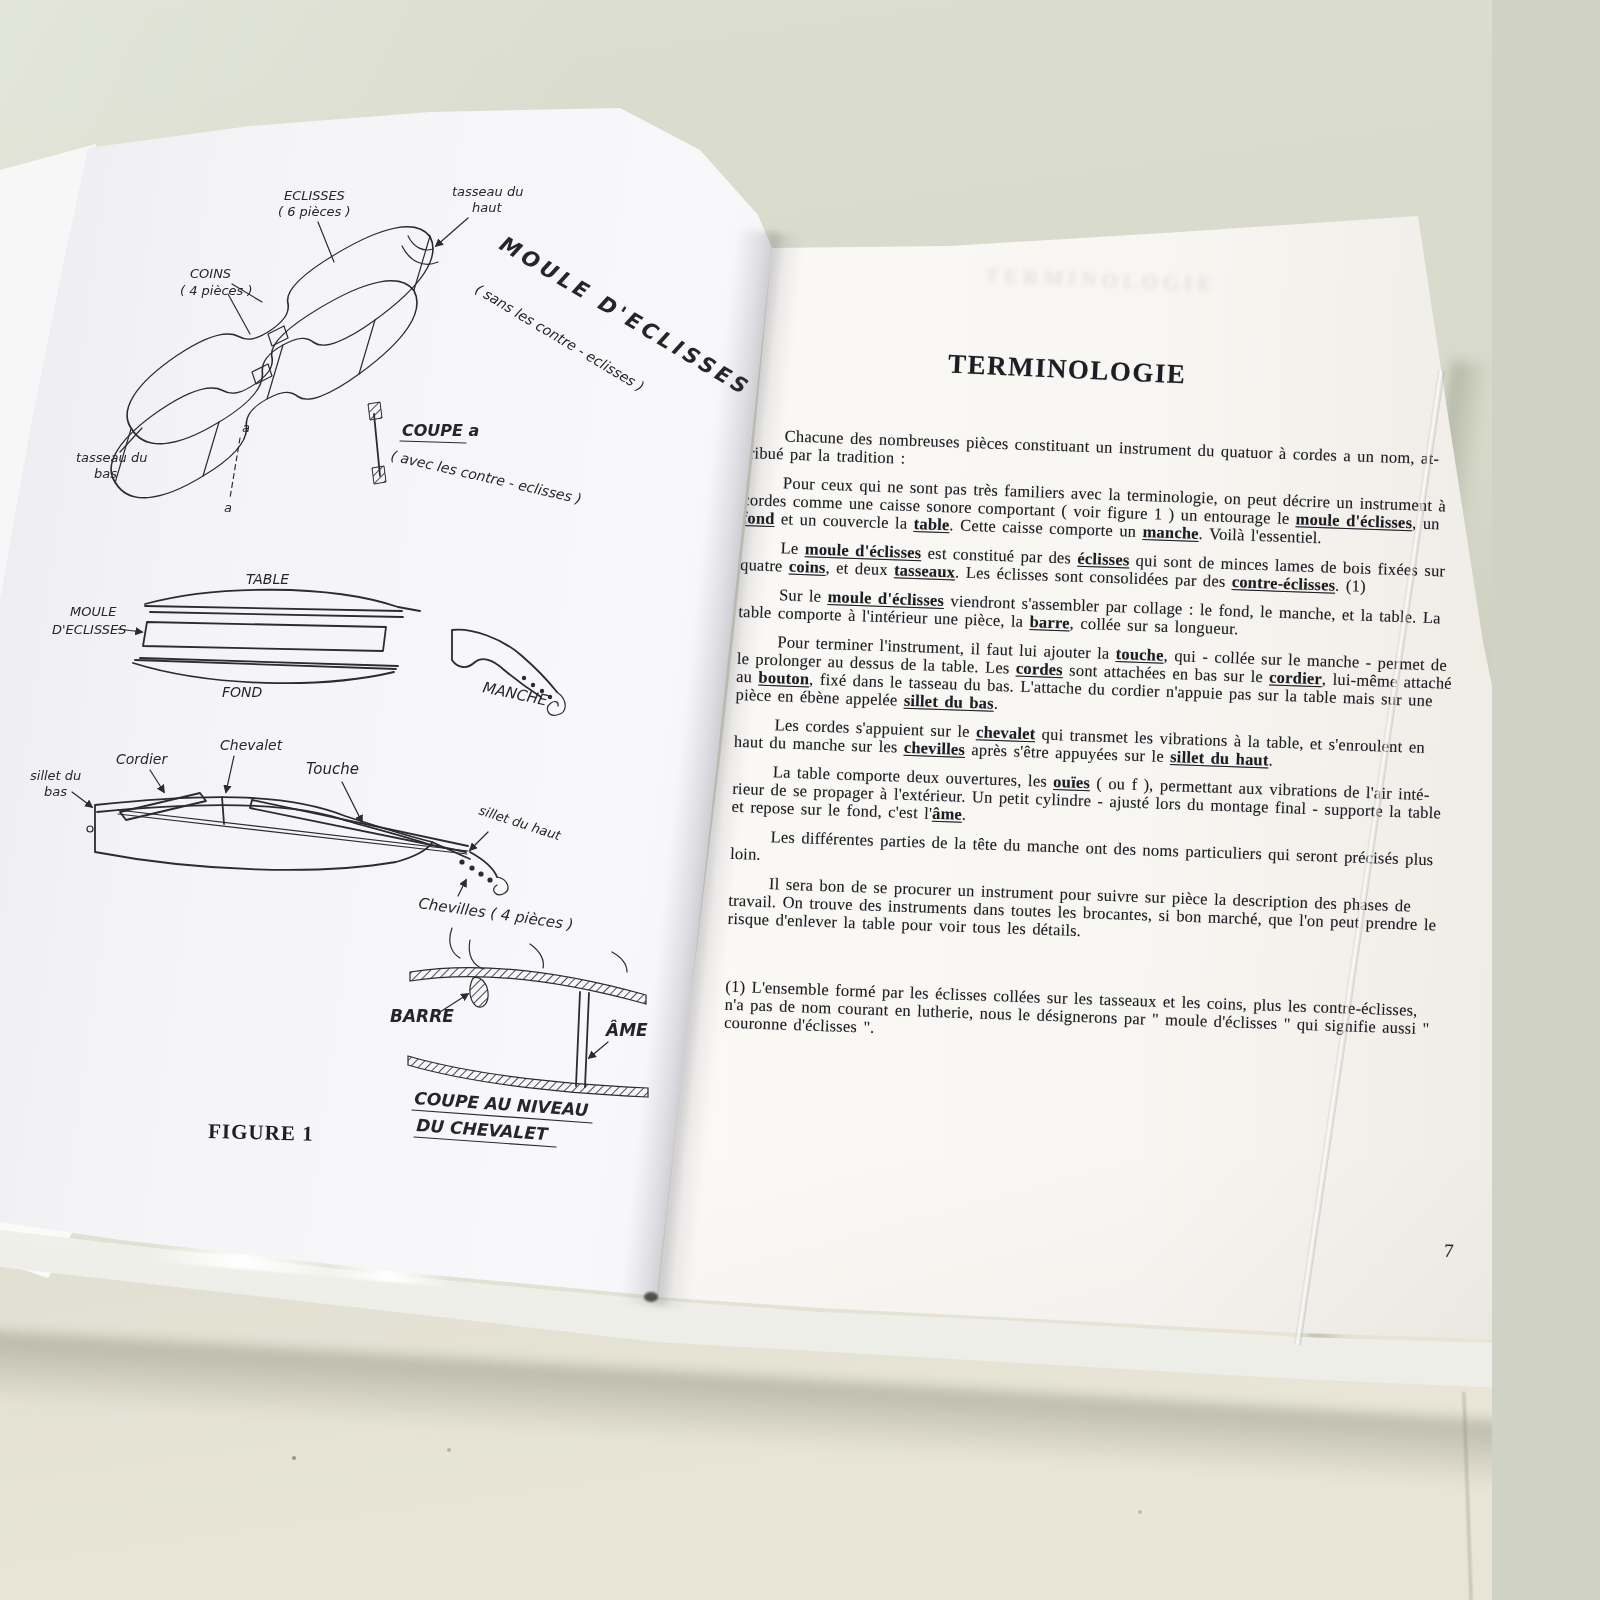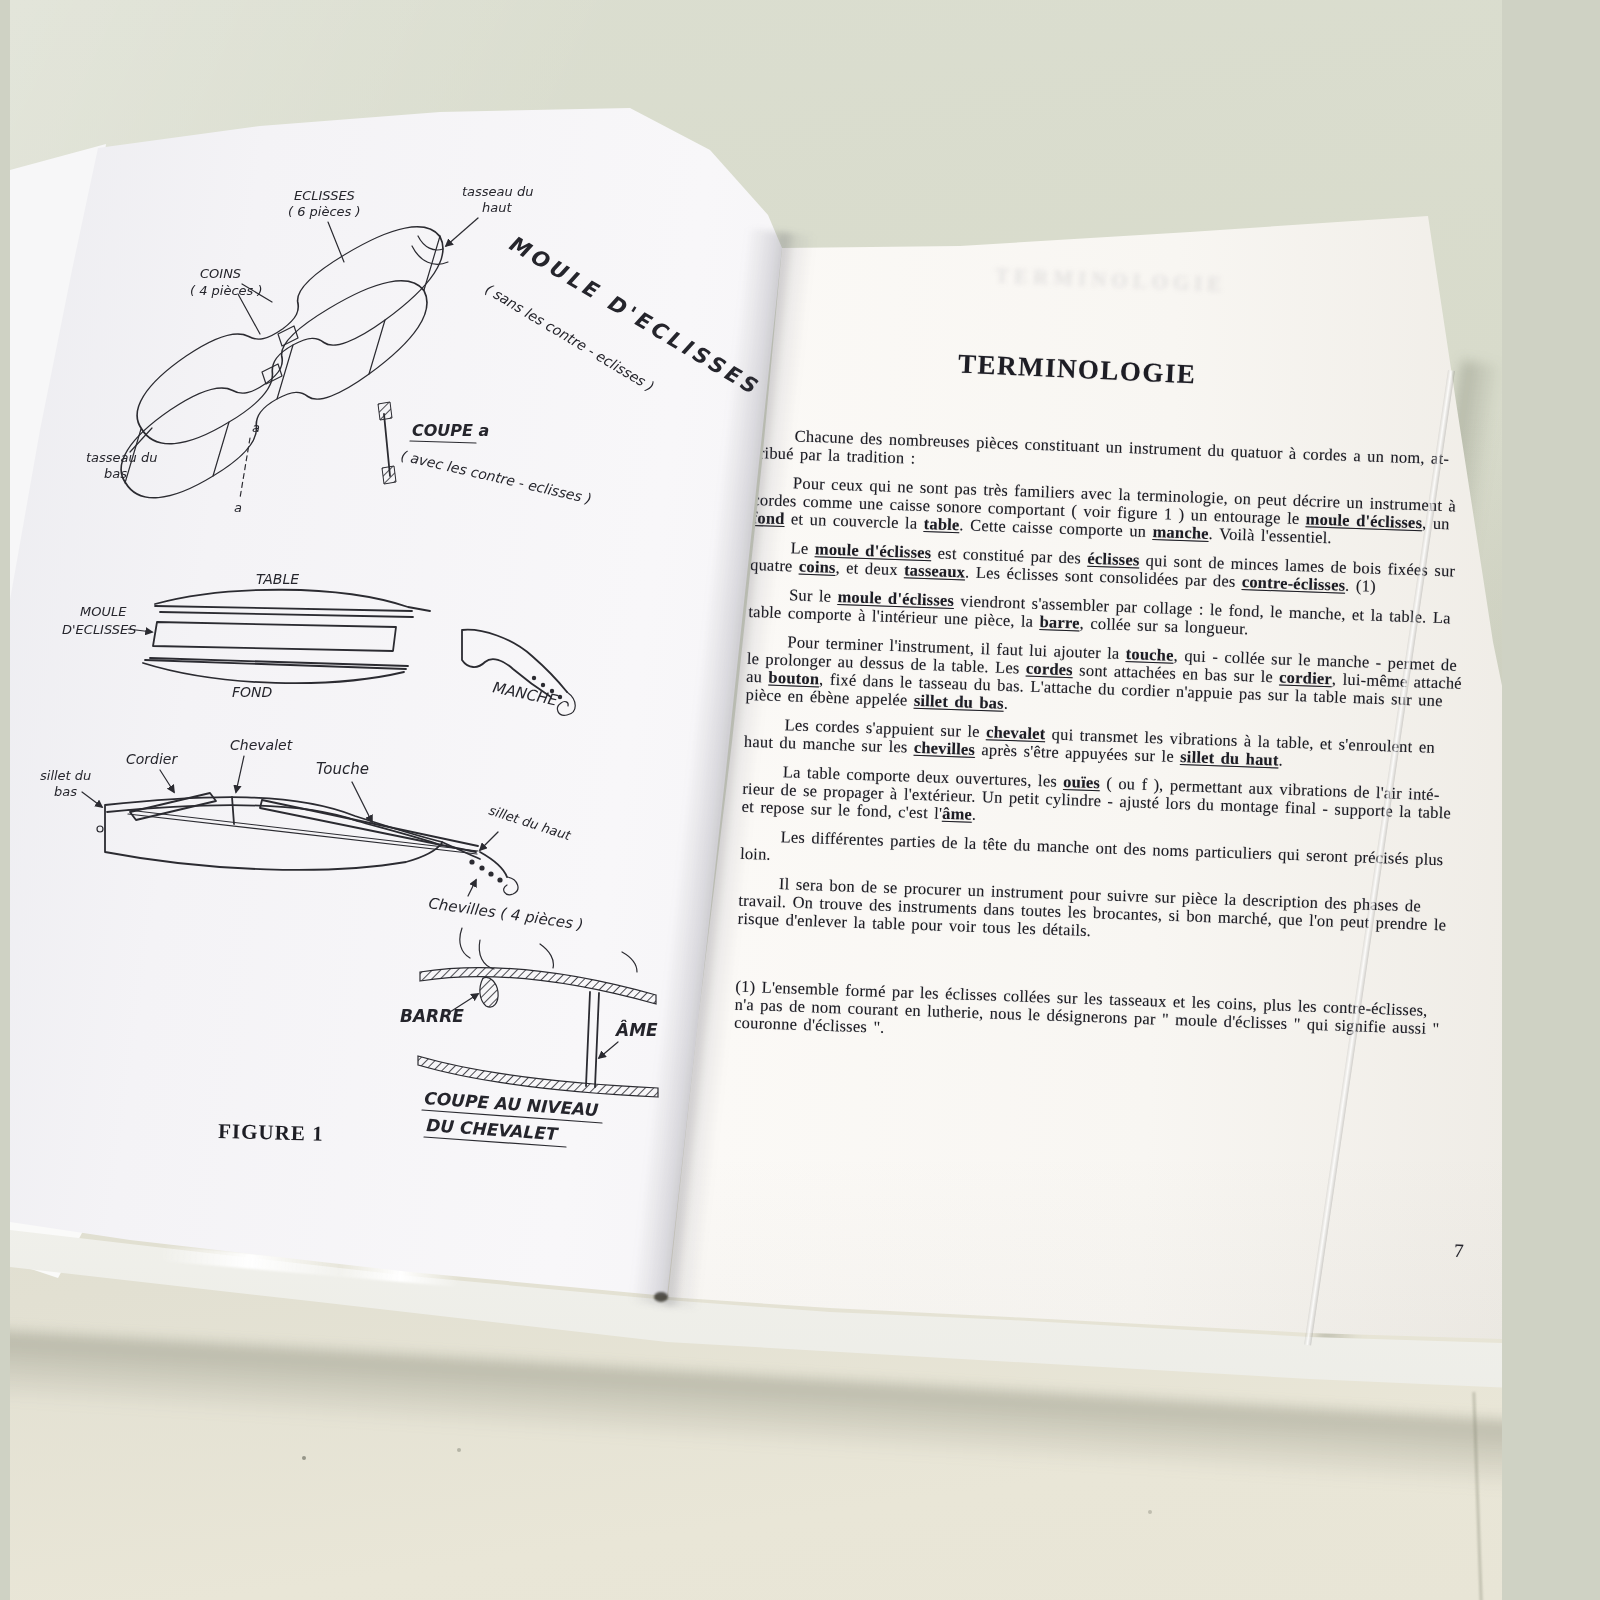--- a/index.html
+++ b/index.html
@@ -1,18 +1,18 @@
 <!DOCTYPE html>
 <html><head>
 <meta charset="utf-8">
 <style>
   html,body{margin:0;padding:0;background:#cfd2c4;}
   #stage{position:relative;width:1492px;height:1600px;overflow:hidden;
     background:linear-gradient(172deg,#dbded0 0%,#d8dbcb 32%,#dadccd 52%,#e2e0d2 72%,#e9e6d7 90%,#e8e5d6 100%);
-    font-family:"Liberation Serif",serif;margin-left:10px;}
+    font-family:"Liberation Serif",serif;}
   #stage::before{content:"";position:absolute;inset:0;
     background:linear-gradient(115deg,rgba(255,255,255,.22),rgba(255,255,255,0) 28%),
                radial-gradient(420px 520px at 1555px 760px,rgba(110,115,95,.16),rgba(110,115,95,0) 70%);
     pointer-events:none;}
   
   .underpage-a{position:absolute;inset:0;background:#f7f7f8;
     clip-path:polygon(0px 170px,96px 144px,58px 460px,0px 650px);}
   .underpage-b{position:absolute;inset:0;background:#fafaf9;
     clip-path:polygon(0px 1200px,80px 1218px,48px 1278px,0px 1262px);}
   .cover-strip{position:absolute;inset:0;

